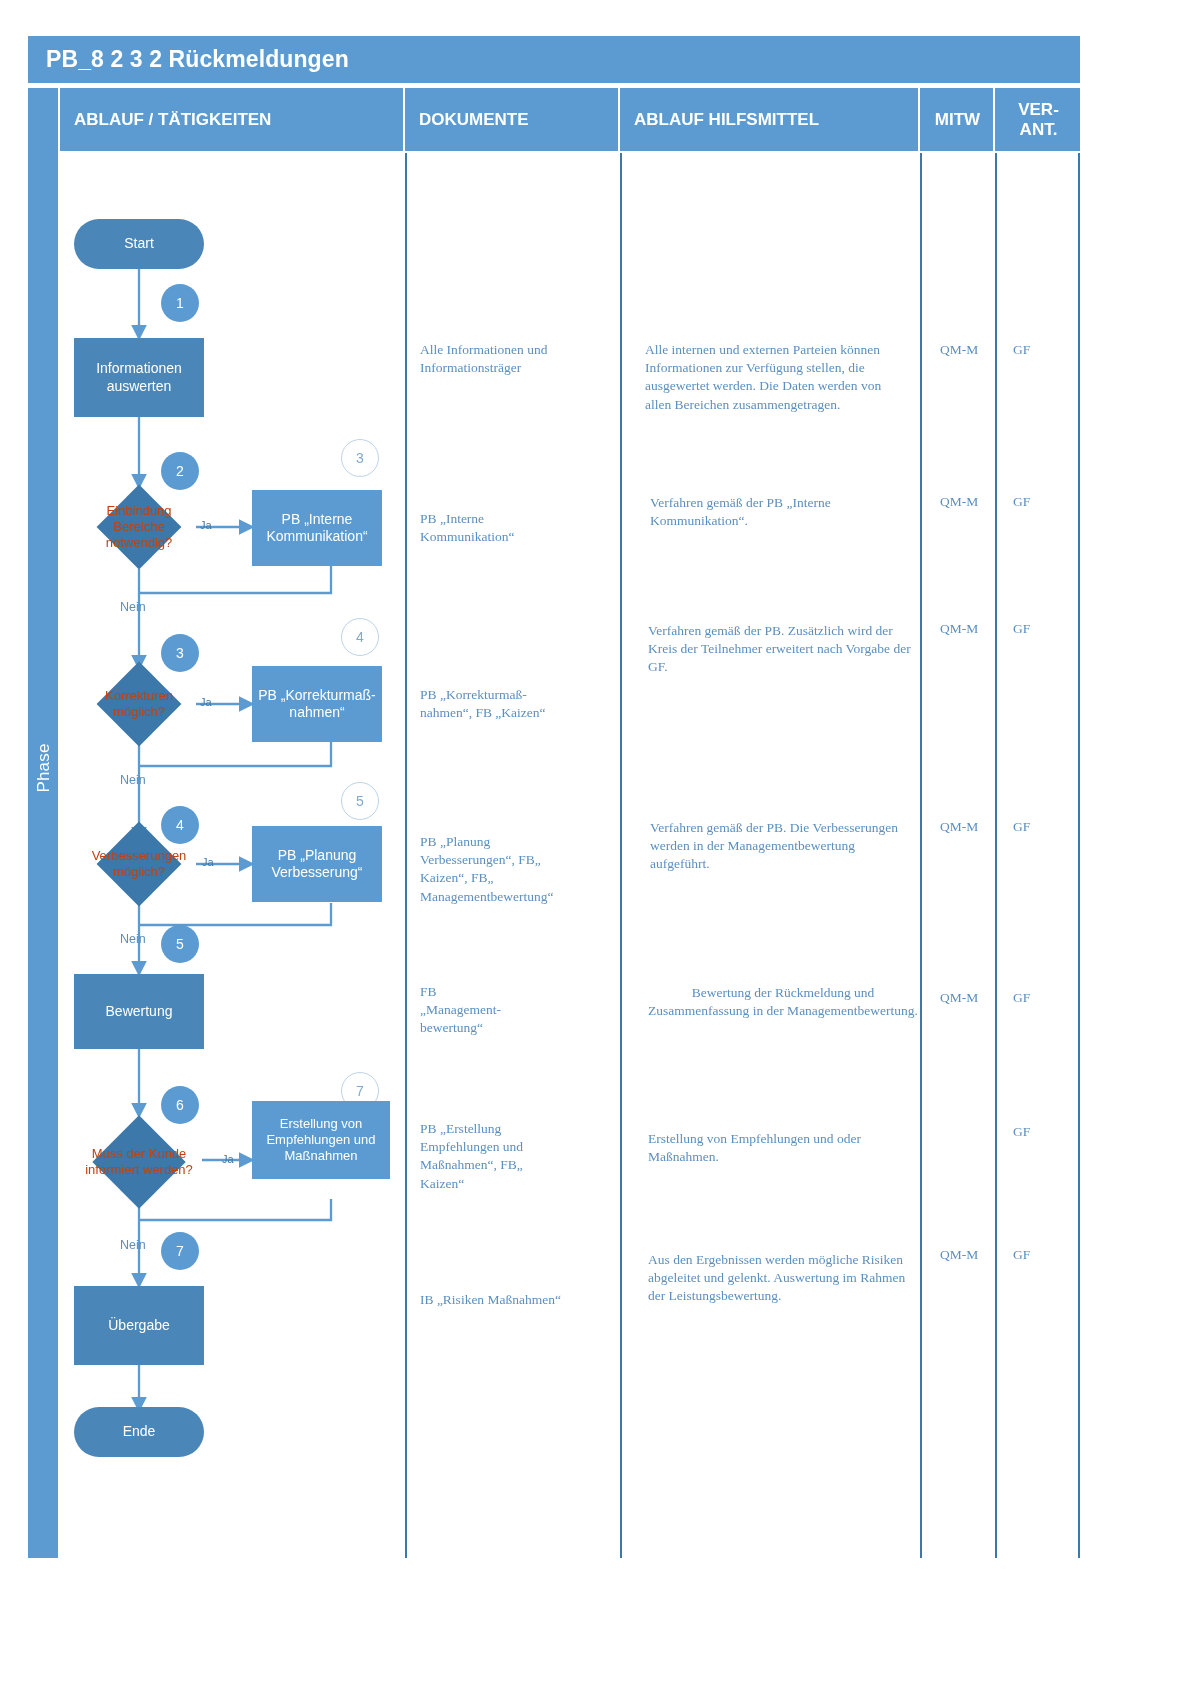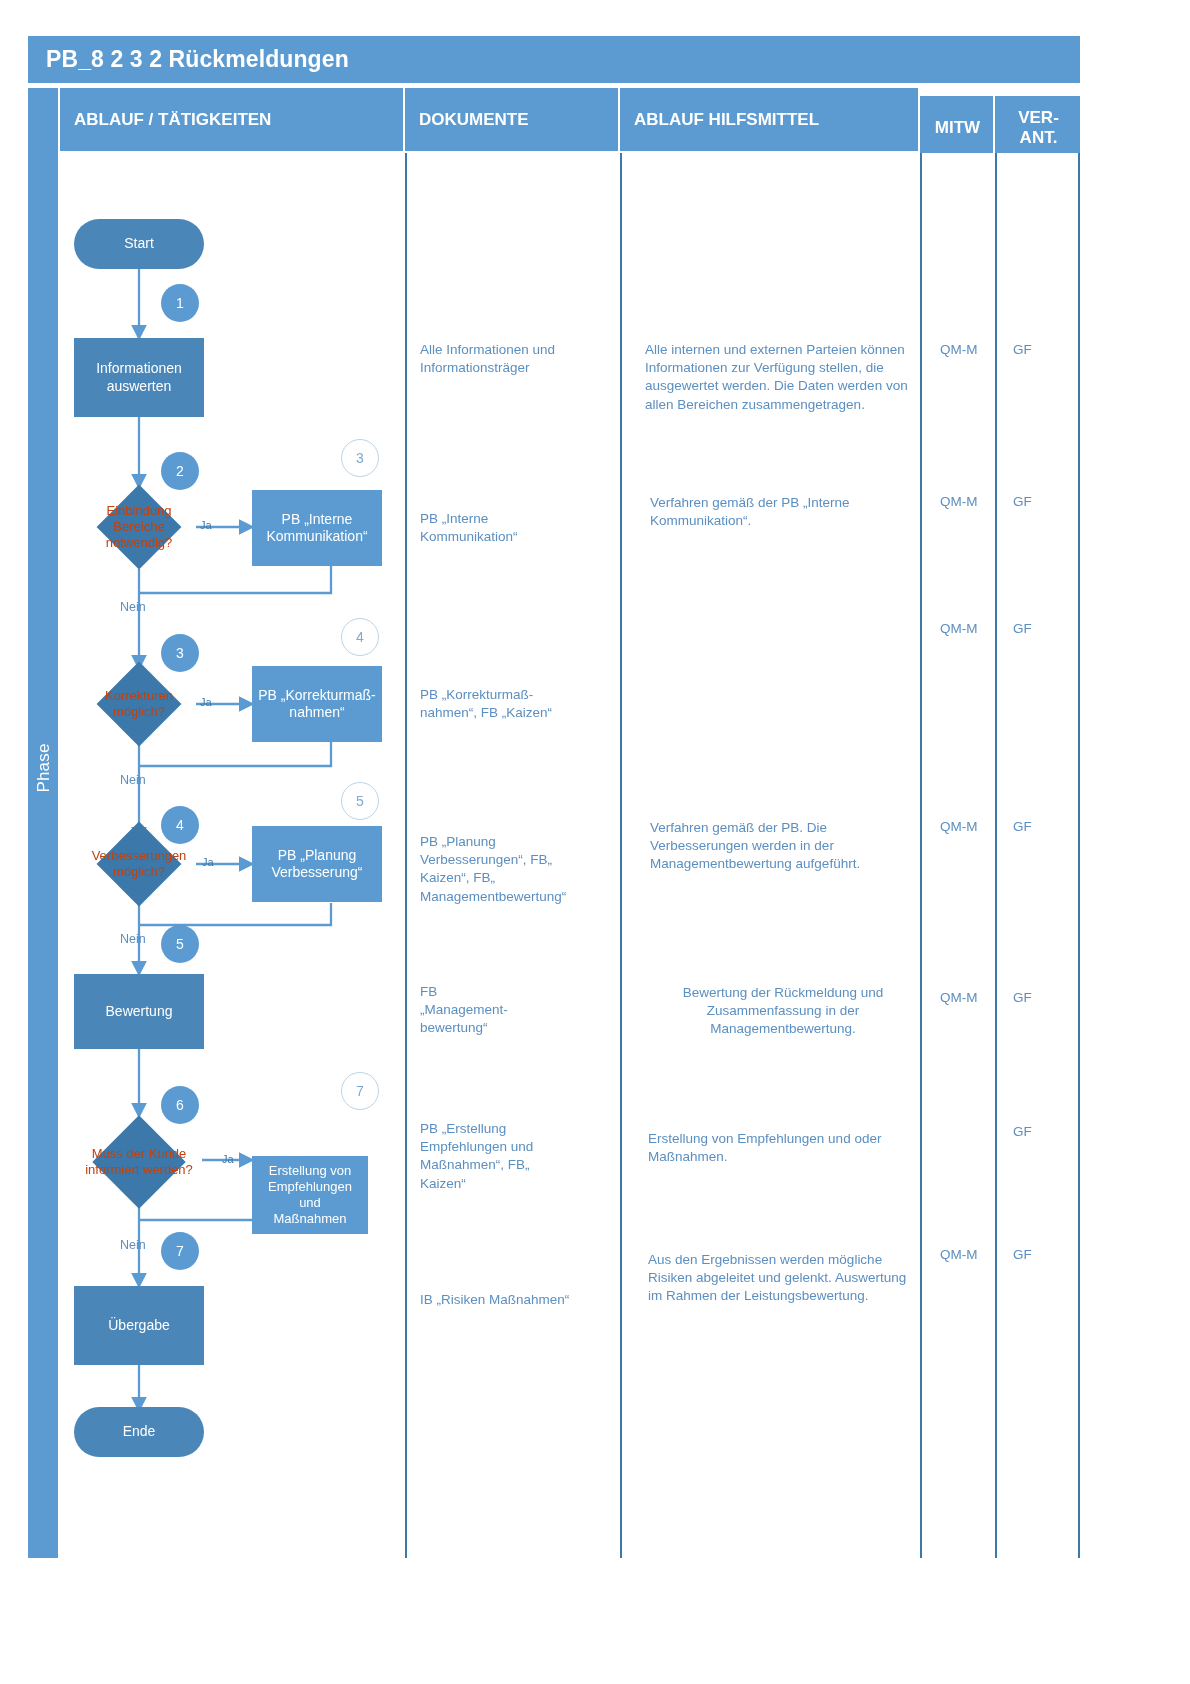--- a/index.html
+++ b/index.html
@@ -58,21 +58,21 @@
     height: 63px;
     background: #5b9bd1;
     color: #ffffff;
     font-size: 17px;
     font-weight: bold;
     display: flex;
     align-items: center;
     border-right: 2px solid #ffffff;
     padding-left: 14px;
   }
-  .hdr.center { justify-content: center; padding-left: 2px; text-align: center; margin-top: 8px; }
+  .hdr.center { justify-content: center; padding-left: 2px; text-align: center; }
   .hdr.two-line { line-height: 1.12; }
 
   #hdr-ablauf     { left: 60px;   width: 345px; }
   #hdr-dokumente  { left: 405px;  width: 215px; }
   #hdr-hilfsmittel{ left: 620px;  width: 300px; }
   #hdr-mitw       { left: 920px;  width: 75px;  }
   #hdr-verant     { left: 995px;  width: 85px;  border-right: none; }
 
   
   .colbody {
@@ -87,20 +87,21 @@
   #col-hilfsmittel { left: 620px; width: 300px; }
   #col-mitw        { left: 920px; width: 75px;  }
   #col-verant      { left: 995px; width: 85px;  border-right: 2px solid #3c78aa; }
 
   
   .cell-text {
     position: absolute;
     color: #5b8fc0;
     font-size: 13.5px;
     line-height: 1.35;
+    font-family: Liberation Serif, serif;
   }
 
   
   .node {
     position: absolute;
     background: #5b9bd1;
     color: #ffffff;
     display: flex;
     align-items: center;
     justify-content: center;
@@ -281,21 +282,21 @@
 
   <div class="badge" style="left:161px; top:1086px;">6</div>
   <div class="badge hollow" style="left:341px; top:1072px;">7</div>
 
   <div class="diamond" style="left:106px; top:1129px; width:66px; height:66px;"></div>
   <div class="diamond-label" style="left:64px; top:1129px; width:150px; height:66px; white-space:pre-line;">Muss der Kunde
 informiert werden?</div>
   <div class="edge-label yes" style="left:222px; top:1153px;">Ja</div>
   <div class="edge-label" style="left:120px; top:1238px;">Nein</div>
 
-  <div class="node doc-ref" style="left:252px; top:1156px; width:116px; height:78px; white-space:pre-line; font-size:13px;">Erstellung von
+  <div class="node doc-ref" style="left:252px; top:1101px; width:138px; height:78px; white-space:pre-line; font-size:13px;">Erstellung von
 Empfehlungen und
 Maßnahmen</div>
 
   <div class="badge" style="left:161px; top:1232px;">7</div>
 
   <div class="node process" style="left:74px; top:1286px; width:130px; height:79px;">Übergabe</div>
 
   <div class="node terminator" style="left:74px; top:1407px; width:130px; height:50px;">Ende</div>
 
   <div class="cell-text" style="left:420px; top:341px; width:190px; white-space:pre-line;">Alle Informationen und
@@ -312,20 +313,21 @@
 „Management-
 bewertung“</div>
   <div class="cell-text" style="left:420px; top:1120px; width:190px; white-space:pre-line;">PB „Erstellung
 Empfehlungen und
 Maßnahmen“, FB„
 Kaizen“</div>
   <div class="cell-text" style="left:420px; top:1291px; width:195px; white-space:pre-line;">IB „Risiken Maßnahmen“</div>
 
   <div class="cell-text" style="left:645px; top:341px; width:265px;">Alle internen und externen Parteien können Informationen zur Verfügung stellen, die ausgewertet werden. Die Daten werden von allen Bereichen zusammengetragen.</div>
   <div class="cell-text" style="left:650px; top:494px; width:260px;">Verfahren gemäß der PB „Interne Kommunikation“.</div>
+  <div class="cell-text" style="left:648px; top:622px; width:265px;">Verfahren gemäß der PB. Zusätzlich wird der Kreis der Teilnehmer erweitert nach Vorgabe der GF.</div>
   <div class="cell-text" style="left:650px; top:819px; width:260px;">Verfahren gemäß der PB. Die Verbesserungen werden in der Managementbewertung aufgeführt.</div>
   <div class="cell-text" style="left:648px; top:984px; width:270px;text-align:center;">Bewertung der Rückmeldung und Zusammenfassung in der Managementbewertung.</div>
   <div class="cell-text" style="left:648px; top:1130px; width:265px;">Erstellung von Empfehlungen und oder Maßnahmen.</div>
   <div class="cell-text" style="left:648px; top:1251px; width:265px;">Aus den Ergebnissen werden mögliche Risiken abgeleitet und gelenkt. Auswertung im Rahmen der Leistungsbewertung.</div>
 
   <div class="cell-text" style="left:940px; top:341px; width:60px;">QM-M</div>
   <div class="cell-text" style="left:940px; top:493px; width:60px;">QM-M</div>
   <div class="cell-text" style="left:940px; top:620px; width:60px;">QM-M</div>
   <div class="cell-text" style="left:940px; top:818px; width:60px;">QM-M</div>
   <div class="cell-text" style="left:940px; top:989px; width:60px;">QM-M</div>

